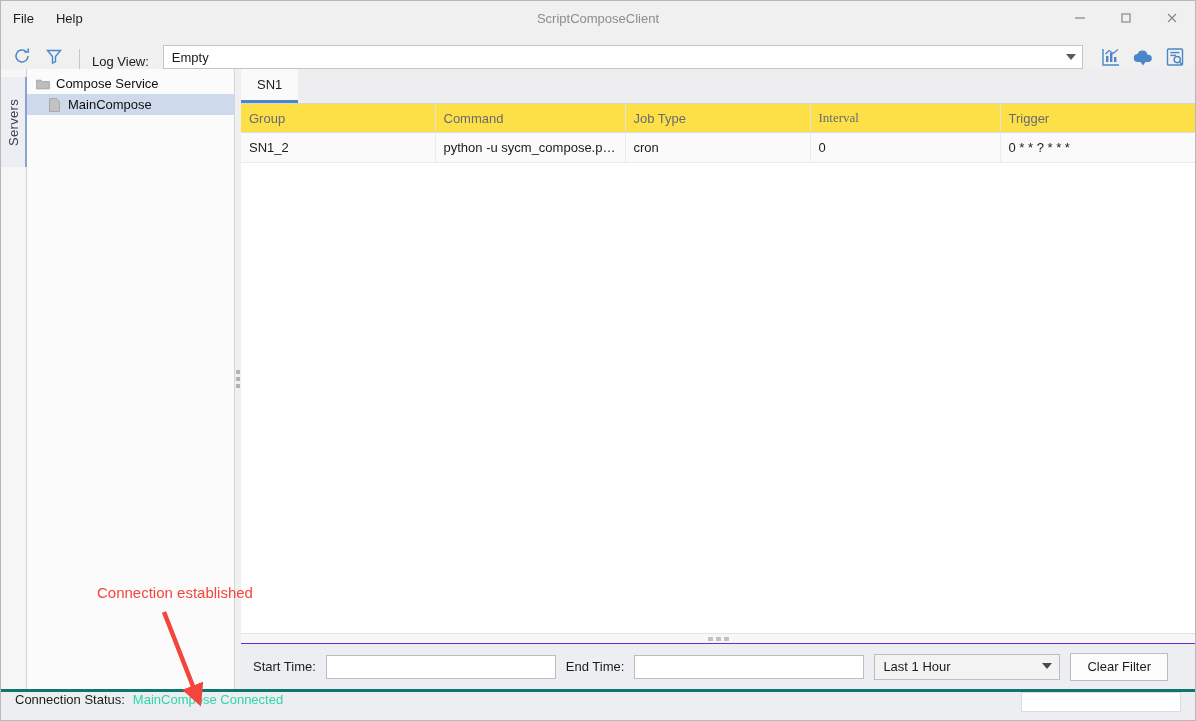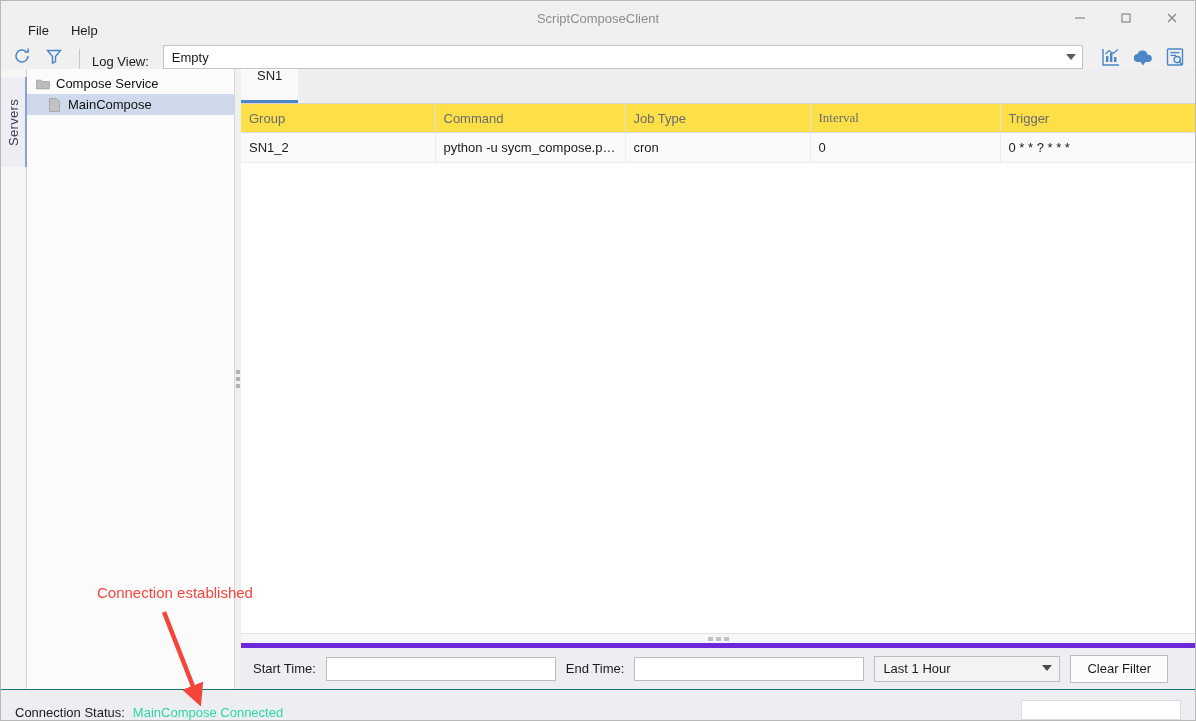--- a/index.html
+++ b/index.html
@@ -39,22 +39,22 @@
   }
   .win-btn {
     width: 46px; height: 34px;
     display: flex; align-items: center; justify-content: center;
     color: #888;
   }
   .win-btn svg { display: block; }
 
   
   .menubar {
-    position: absolute; left: 0; top: 12px; height: 34px;
-    display: flex; align-items: center; padding-left: 16px; z-index: 3;
+    position: absolute; left: 0; top: 0; height: 34px;
+    display: flex; align-items: center; padding-left: 1px; z-index: 3;
   }
   .menu-item {
     padding: 3px 11px; font-size: 13px; color: #1b1b1b;
   }
 
   
   .toolbar {
     height: 34px; flex: 0 0 34px;
     background: #f0f0f0;
     display: flex; align-items: flex-end;
@@ -146,21 +146,21 @@
 
   .tabstrip {
     height: 35px; flex: 0 0 35px;
     background: #eeeef0;
     display: flex; align-items: flex-end;
     border-bottom: 1px solid #d5d5d5;
   }
   .tab {
     height: 35px; min-width: 52px;
     padding: 0 16px;
-    display: flex; justify-content: center;
+    display: flex; align-items: center; justify-content: center;
     font-size: 13px; color: #1b1b1b;
     background: transparent;
   }
   .tab.active {
     background: #fafafa;
     border-bottom: 3px solid #4a86c8;
   }
 
   
   .table-wrap { flex: 1 1 auto; overflow: hidden; background: #ffffff; display:flex; flex-direction:column; }
@@ -201,21 +201,21 @@
     border-top: 1px solid #e3e3e3;
     display: flex; align-items: center; justify-content: center;
   }
   .hsplit .dots { display: flex; gap: 3px; }
   .hsplit .dots i { width: 5px; height: 4px; background: #c2c2c2; display: block; }
 
   
   .filterbar {
     height: 46px; flex: 0 0 46px;
     background: #eceef2;
-    border-top: 5px solid #6d28d9;
+    border-top: 1px solid #6d28d9;
     display: flex; align-items: center;
     padding: 0 12px;
     gap: 10px;
   }
   .filterbar label { font-size: 13px; color: #1b1b1b; white-space: nowrap; }
   .text-input {
     height: 24px; background: #ffffff;
     border: 1px solid #bdbdbd;
     font-size: 13px; color: #1b1b1b;
     padding: 0 6px; line-height: 22px;
@@ -234,22 +234,22 @@
     height: 28px; padding: 0 16px;
     background: #fcfcfc; border: 1px solid #bdbdbd;
     font-size: 13px; color: #1b1b1b;
     display: flex; align-items: center; justify-content: center;
   }
 
   
   .statusbar {
     height: 31px; flex: 0 0 31px;
     background: #eceef2;
-    border-top: 1px solid #0f766e;
-    display: flex; align-items: flex-end;
+    border-top: 3px solid #0f766e;
+    display: flex; align-items: flex-start;
     padding: 0 14px;
     gap: 8px;
   }
   .status-label { font-size: 13px; color: #1b1b1b; }
   .status-value { font-size: 13px; color: #2fd6a8; }
   .status-field {
     margin-left: auto; width: 160px; height: 20px;
     background: #ffffff; border: 1px solid #dcdcdc;
   }
 

